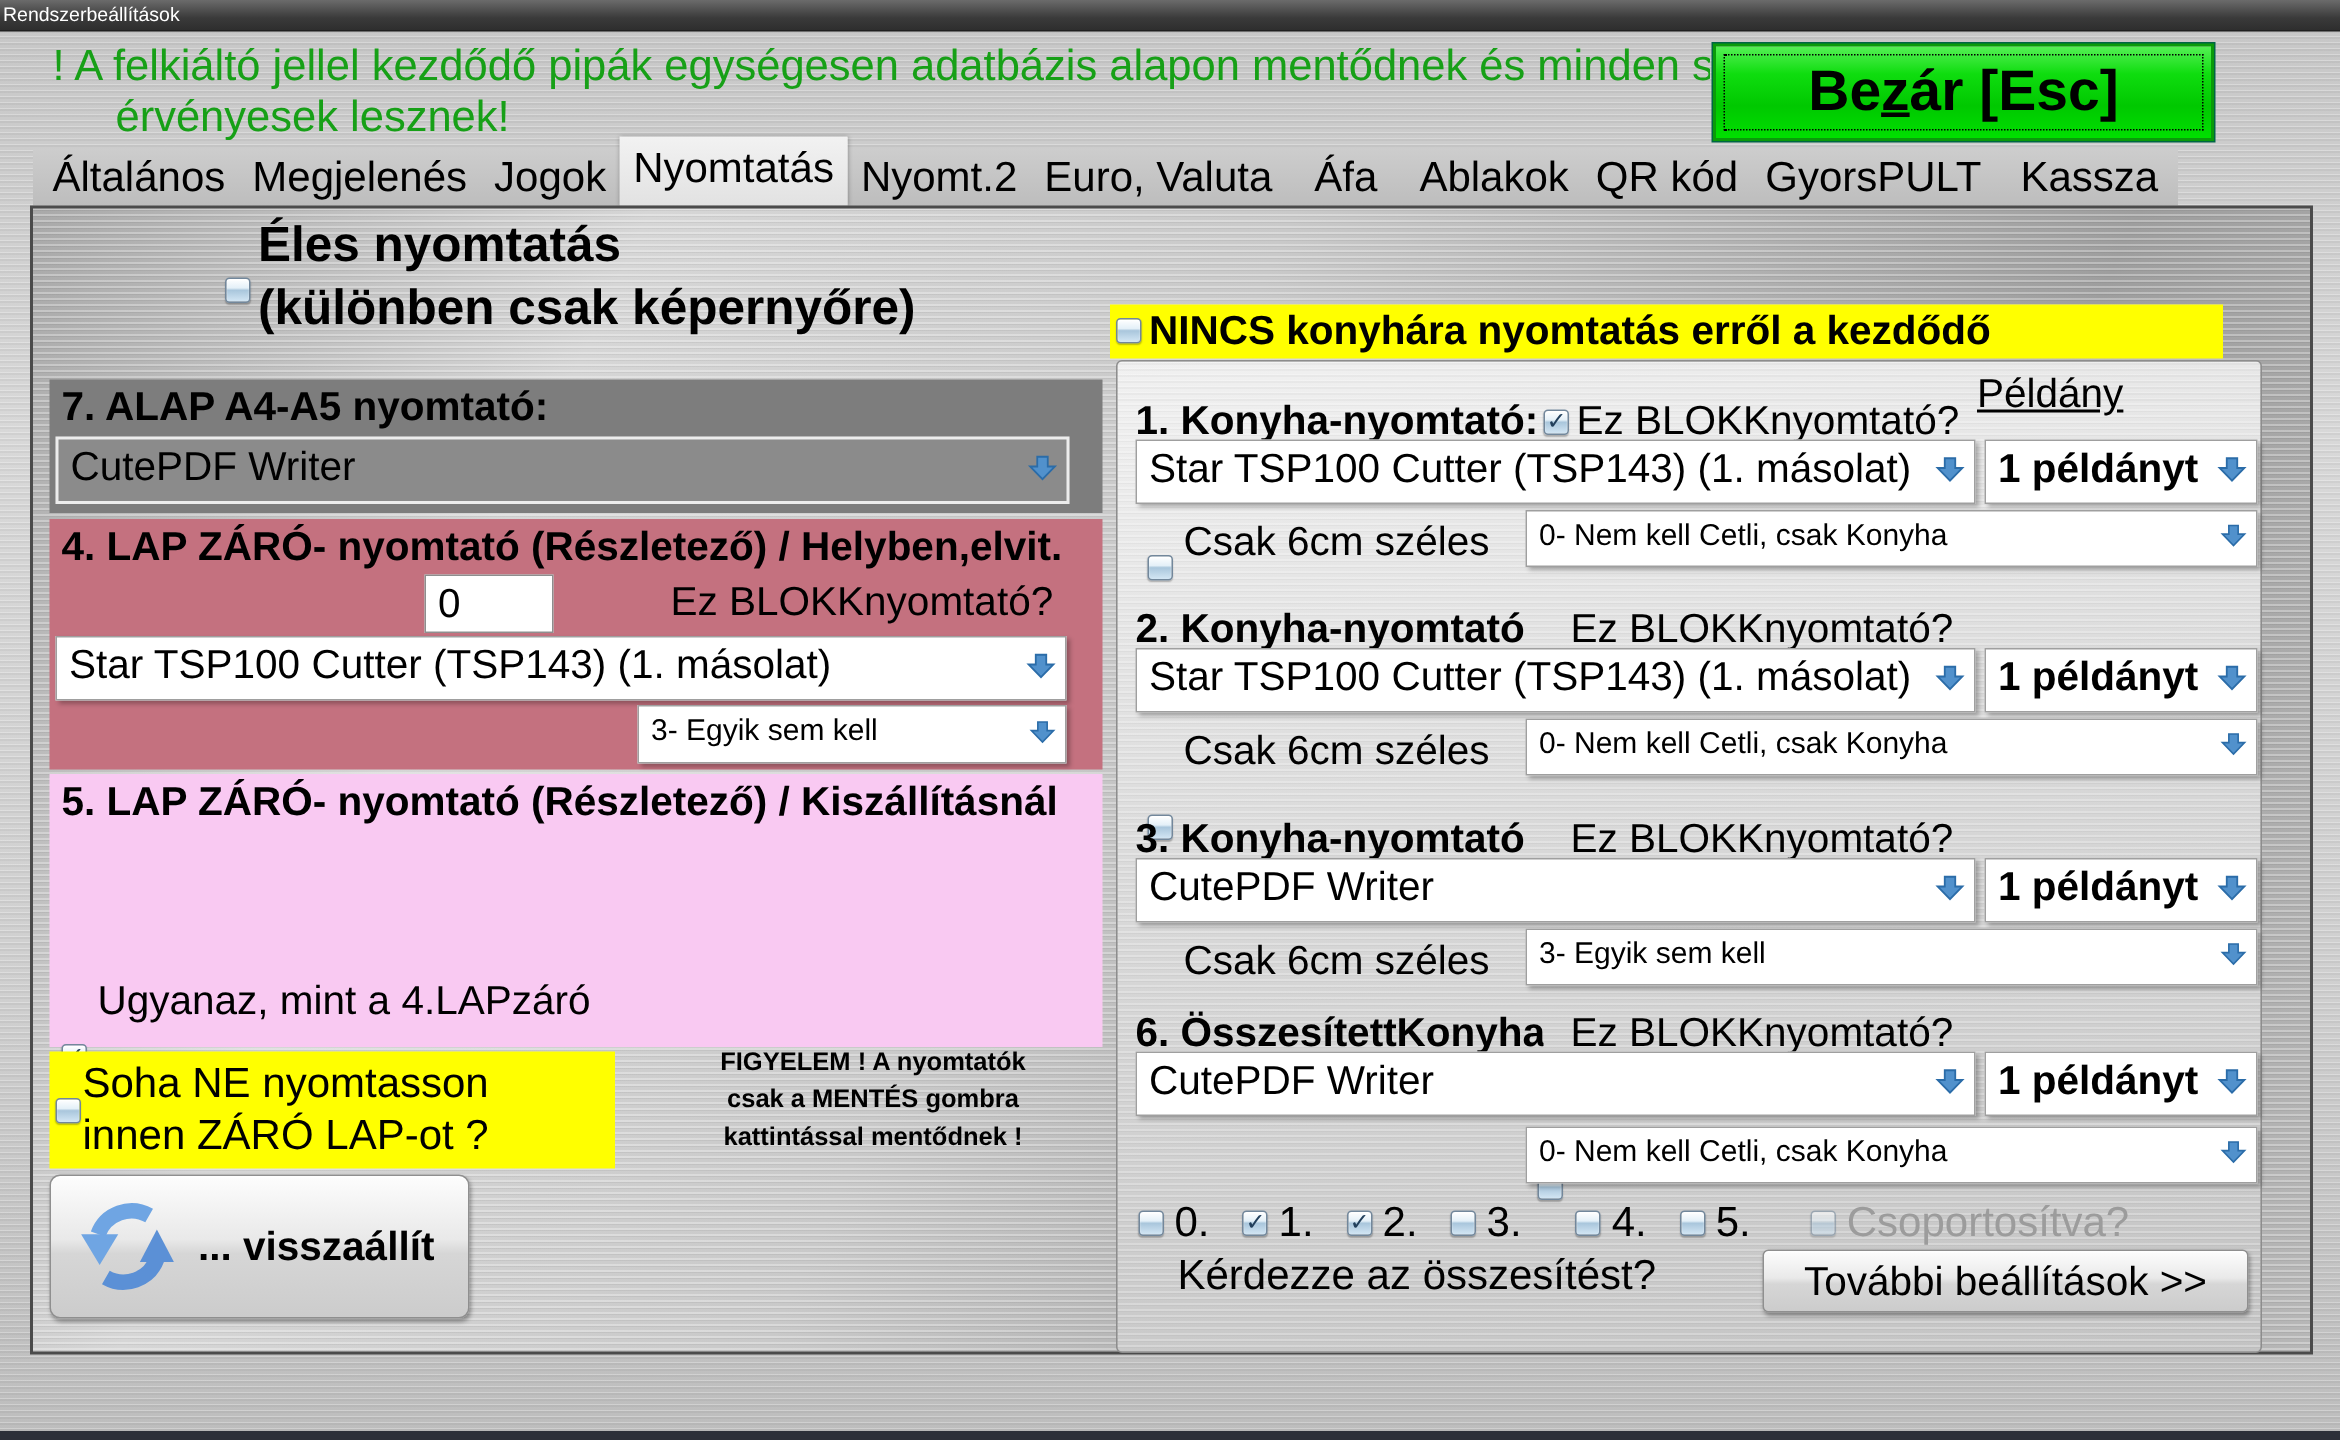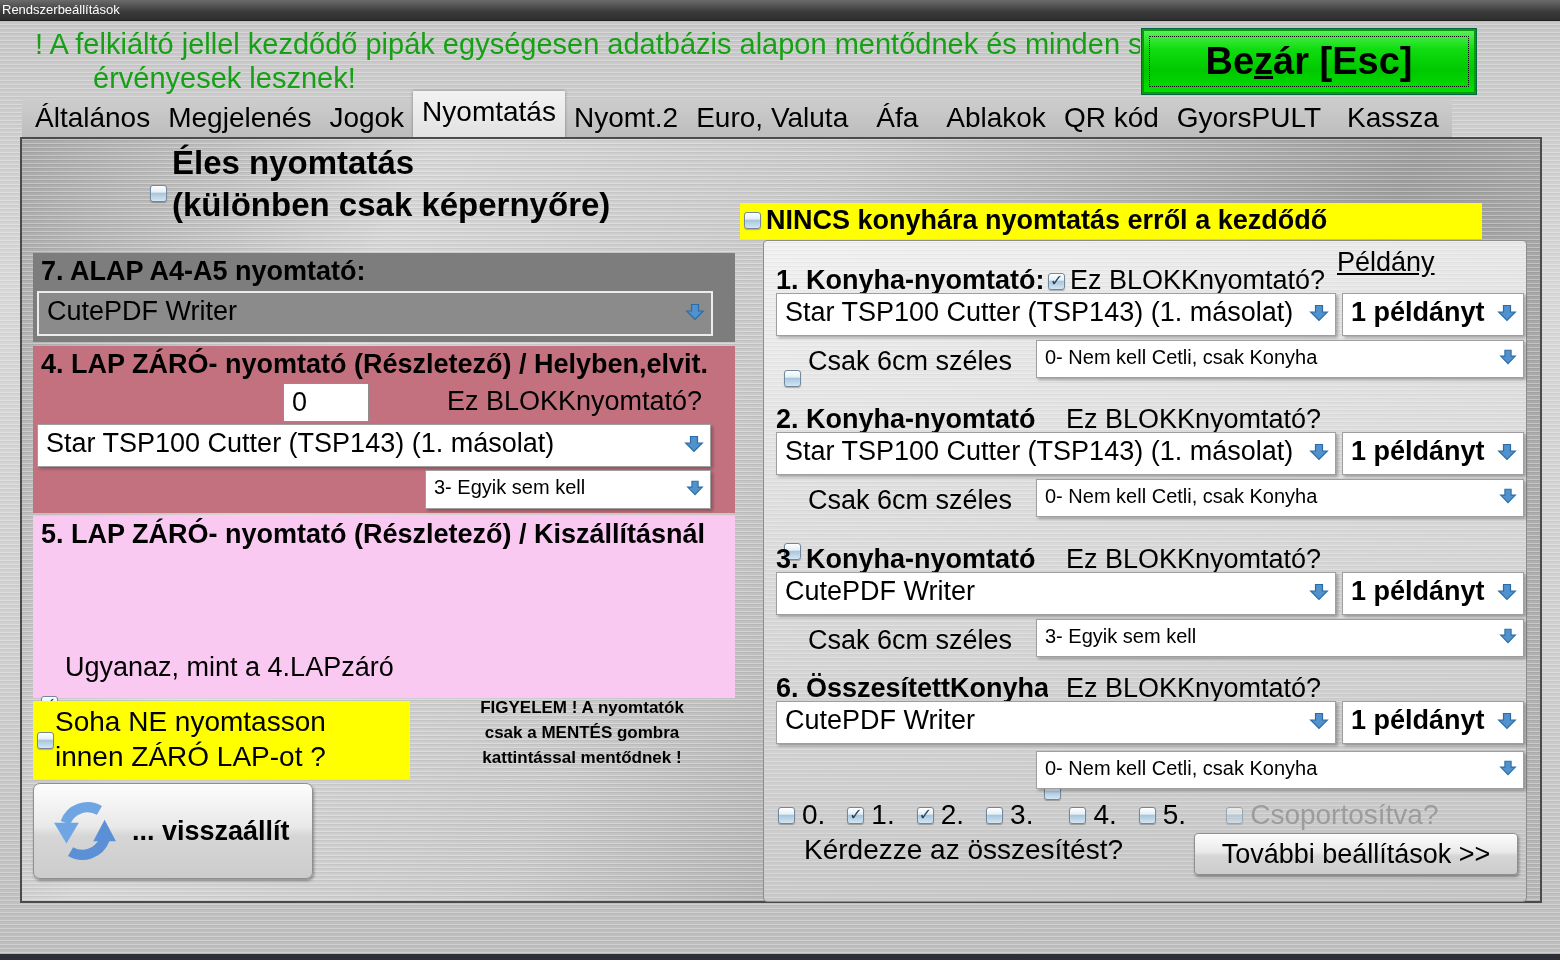--- a/index.html
+++ b/index.html
@@ -16,21 +16,21 @@
 
   
   .titlebar { left:0; top:0; width:1560px; height:21px;
     background:linear-gradient(180deg,#6b6b6b,#3a3a3a 60%,#2e2e2e);
     border-bottom:1px solid #1f1f1f; }
   .titlebar span { color:#fff; font-size:13px; line-height:20px; padding-left:2px; display:inline-block; }
 
   
   .warn { left:35px; top:27px; width:1105px; color:#17a017; font-size:29px; line-height:34px; }
   .warn .l1 { white-space:nowrap; overflow:hidden; width:1105px; }
-  .warn .l2 { margin-left:58px; }
+  .warn .l2 { margin-left:42px; }
 
   
   .closebtn { left:1142px; top:29px; width:334px; height:65px; cursor:pointer;
     background:linear-gradient(180deg,#55f055 0%,#0fdd0f 30%,#00c800 65%,#00e000 100%);
     border:2px solid #0a9a0a; box-shadow:0 0 0 1px #064; display:flex; align-items:center; justify-content:center; }
   .closebtn .focus { position:absolute; inset:5px; border:1px dotted #000; }
   .closebtn .lbl { font-size:38px; font-weight:bold; color:#000; }
   .closebtn .lbl u { text-decoration:underline; }
 
   
@@ -190,21 +190,21 @@
       <polygon points="40,42 62,42 51,21" fill="#5b90d6"></polygon>
     </svg>
     <span class="lbl27 bold" style="margin-left:14px;">... visszaállít</span>
   </div>
 
   <div class="abs yellowbox" style="left:718px; top:64px; width:742px; height:36px;">
     <div class="abs cb" style="left:4px; top:9px;"></div>
     <div class="abs lbl27 bold" style="left:26px; top:2px;">NINCS konyhára nyomtatás erről a kezdődő</div>
   </div>
 
-  <div class="abs rpanel" style="left:722px; top:101px; width:764px; height:662px;margin-left:19px;">
+  <div class="abs rpanel" style="left:722px; top:101px; width:764px; height:662px;">
     <div class="abs peldany" style="left:573px; top:6px;">Példány</div>
 
     <div class="abs rowtitle" style="left:12px; top:24px;">1. Konyha-nyomtató:</div>
     <div class="abs cb checked" style="left:284px; top:32px;"></div>
     <div class="abs lbl27" style="left:306px; top:24px;">Ez BLOKKnyomtató?</div>
     <div class="abs dd" style="left:12px; top:52px; width:560px; height:43px;">
       <span class="t lbl27">Star TSP100 Cutter (TSP143) (1. másolat)</span>
       <svg width="20" height="18" viewBox="0 0 20 18">
           <path d="M6.5 1.5 h7 v6.5 h4.8 L10 16.5 1.7 8 h4.8 z" fill="#5191cc" stroke="#2b6ca8" stroke-width="1.2"></path>
         </svg>

